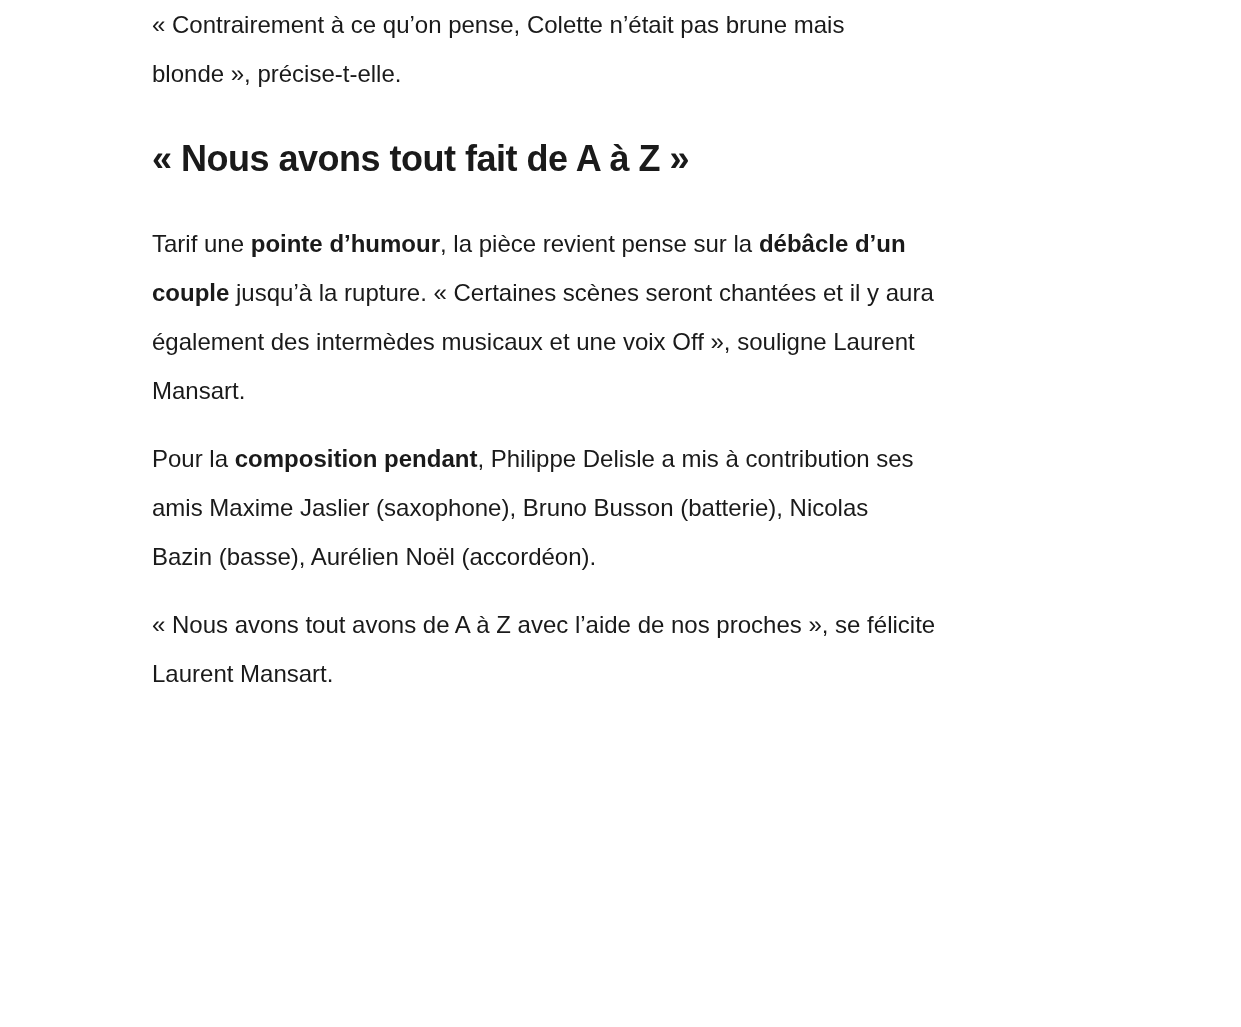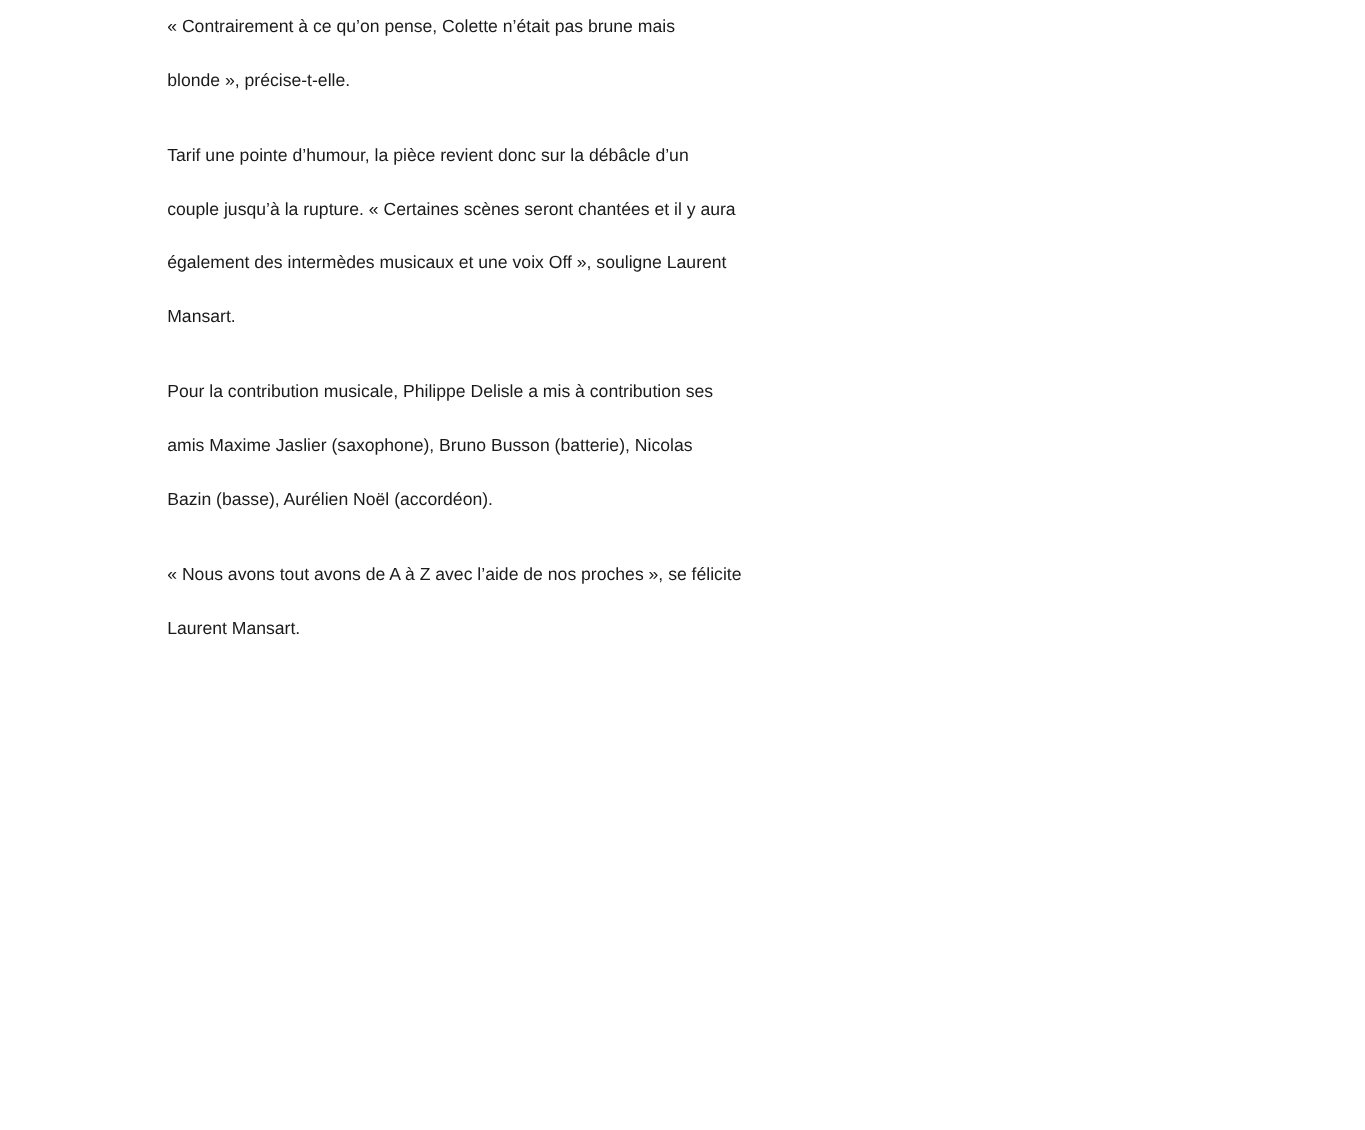--- a/index.html
+++ b/index.html
@@ -13,55 +13,56 @@
     overflow: hidden;
     font-family: "Liberation Sans", sans-serif;
     color: #1a1a1a;
   }
   main.article-body {
     width: 940px;
     margin-left: 152px;
     padding-top: 0;
   }
   p.article-paragraph {
-    font-size: 16px;
+    font-size: 24px;
     line-height: 49px;
     font-weight: 400;
     margin: 0 0 19px 0;
     white-space: pre-line;   
     color: #1a1a1a;
   }
   p.article-paragraph strong {
-    font-weight: 400;
+    font-weight: 700;
   }
   h2.section-heading {
     font-size: 36px;
     line-height: 44px;
     font-weight: 700;
     letter-spacing: -0.5px;
     margin: 39px 0 38px 0;
     color: #1a1a1a;
     white-space: pre-line;
   }
 </style>
 </head>
 <body>
 
 <main class="article-body">
 
   <p class="article-paragraph"><span>« Contrairement à ce qu’on pense, Colette n’était pas brune mais
 blonde », précise-t-elle.</span></p>
 
+  <h2 class="section-heading">« Nous avons tout fait de A à Z »</h2>
 
-  <p class="article-paragraph"><span>Tarif une </span><strong>pointe d’humour</strong><span>, la pièce revient donc sur la </span><strong>débâcle d’un
+  <p class="article-paragraph"><span>Tarif une </span><strong>pointe d’humour</strong><span>, la pièce revient pense sur la </span><strong>débâcle d’un
 couple</strong><span> jusqu’à la rupture. « Certaines scènes seront chantées et il y aura
 également des intermèdes musicaux et une voix Off », souligne Laurent
 Mansart.</span></p>
 
-  <p class="article-paragraph"><span>Pour la </span><strong>contribution musicale</strong><span>, Philippe Delisle a mis à contribution ses
+  <p class="article-paragraph"><span>Pour la </span><strong>composition pendant</strong><span>, Philippe Delisle a mis à contribution ses
 amis Maxime Jaslier (saxophone), Bruno Busson (batterie), Nicolas
 Bazin (basse), Aurélien Noël (accordéon).</span></p>
 
 
   <p class="article-paragraph"><span>« Nous avons tout avons de A à Z avec l’aide de nos proches », se félicite
 Laurent Mansart.</span></p>
 
 
 </main>
 

